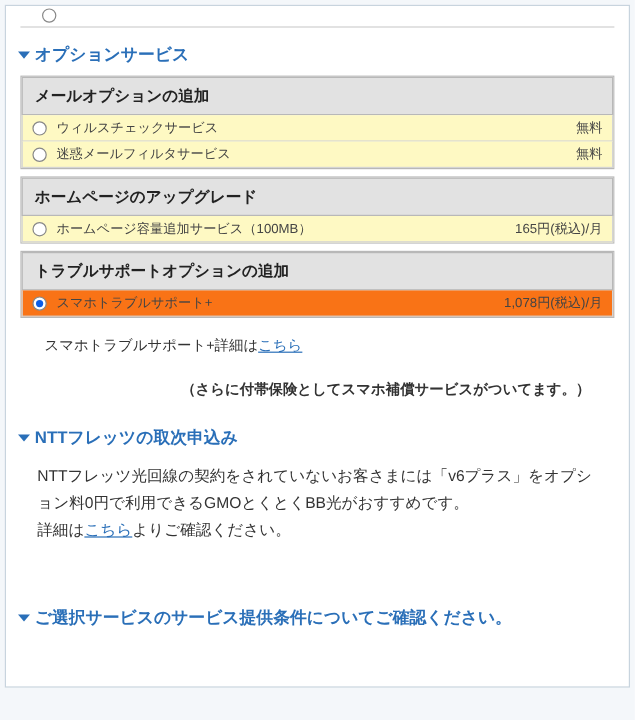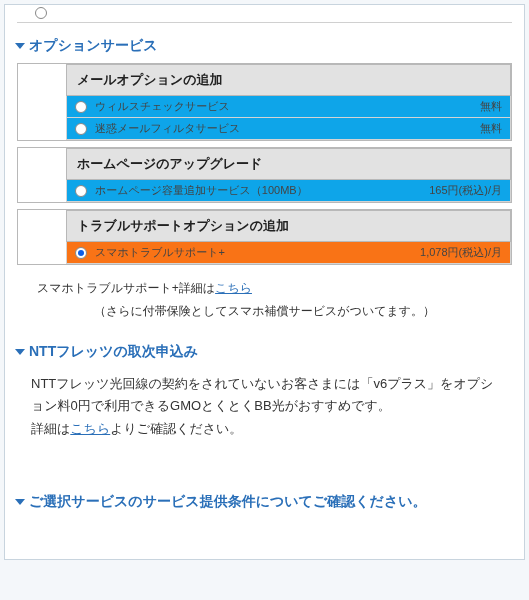--- a/index.html
+++ b/index.html
@@ -49,38 +49,37 @@
       border-top: 5px solid transparent;
       border-bottom: 5px solid transparent;
       border-left: 6px solid #2a6fb8;
       transform: rotate(90deg);
     }
     .option-table {
       width: 100%;
       border-collapse: collapse;
       border: 1px solid #b8b8b8;
       margin-bottom: 6px;
-      padding-left: 48px;
     }
     .option-header {
       background: #e2e2e2;
       border: 1px solid #b8b8b8;
       padding: 6px 10px;
       font-weight: bold;
       font-size: 13px;
       color: #222;
     }
     .option-row {
       display: flex;
       align-items: center;
       border: 1px solid #d4d4d4;
       border-top: none;
       padding: 3px 8px;
       font-size: 11px;
-      background: #0ea5e9;
+      background: #fef9c3;
     }
     .option-row .radio {
       width: 12px;
       height: 12px;
       border: 1px solid #888;
       border-radius: 50%;
       margin-right: 8px;
       display: inline-flex;
       align-items: center;
       justify-content: center;
@@ -105,21 +104,21 @@
       color: #444;
       white-space: nowrap;
     }
     .sub-text {
       padding: 8px 20px;
       font-size: 12px;
       line-height: 1.6;
       color: #333;
     }
     .sub-text a { color: #2a6fb8; text-decoration: underline; cursor: pointer; }
-    .sub-text .paren { display: block; text-align: center; margin-top: 4px; }
+    .sub-text .paren { display: block; text-align: right; margin-top: 17px; font-weight: bold; }
     .body-text {
       padding: 4px 14px;
       font-size: 13px;
       line-height: 1.7;
       color: #333;
     }
     .body-text a { color: #2a6fb8; text-decoration: underline; cursor: pointer; }
   </style>
 </head>
 <body>

